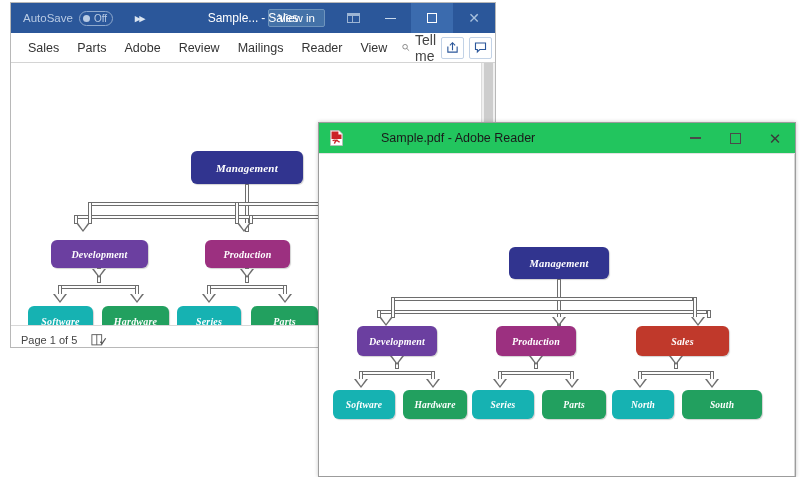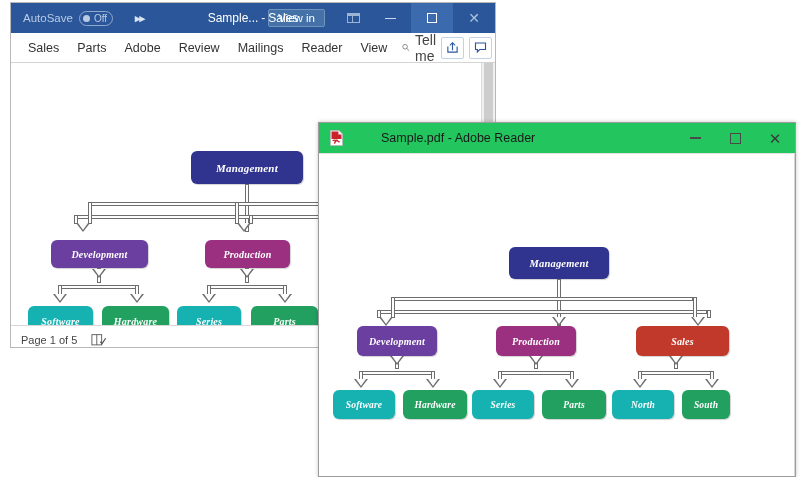--- a/index.html
+++ b/index.html
@@ -676,21 +676,21 @@
         </div>
         <div class="node" style="left:153px;top:236px;width:62px;height:29px;background:#16b2b2;font-size:9.5px;">
           <span>Series</span>
         </div>
         <div class="node" style="left:223px;top:236px;width:64px;height:29px;background:#22a05f;font-size:9.5px;">
           <span>Parts</span>
         </div>
         <div class="node" style="left:293px;top:236px;width:62px;height:29px;background:#16b2b2;font-size:9.5px;">
           <span>North</span>
         </div>
-        <div class="node" style="left:363px;top:236px;width:48px;height:29px;background:#22a05f;font-size:9.5px;">
+        <div class="node" style="left:363px;top:236px;width:80px;height:29px;background:#22a05f;font-size:9.5px;">
           <span>South</span>
         </div>
       </div>
 
       <div class="reader-doc-divider"></div>
     </div>
   </div>
 
 </div>
 

